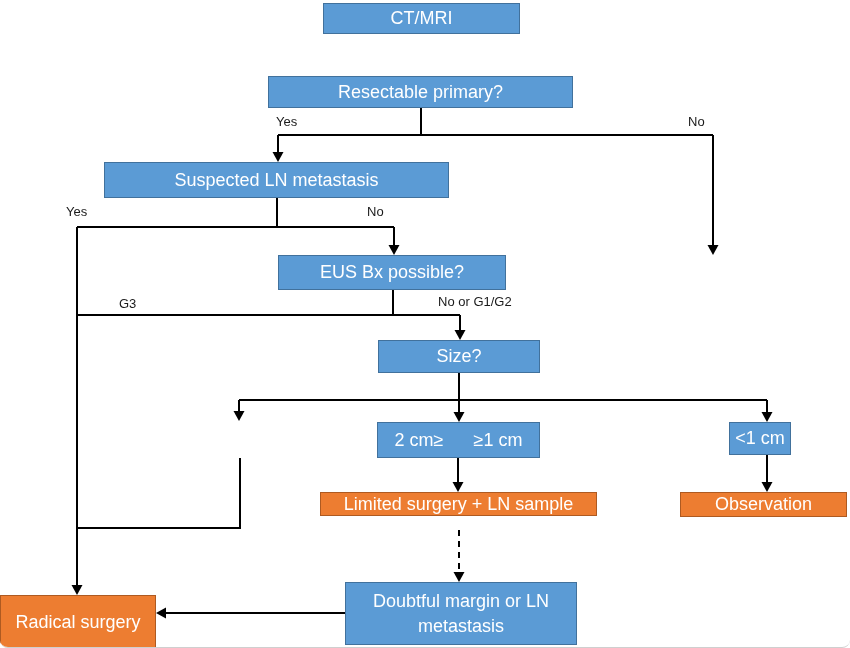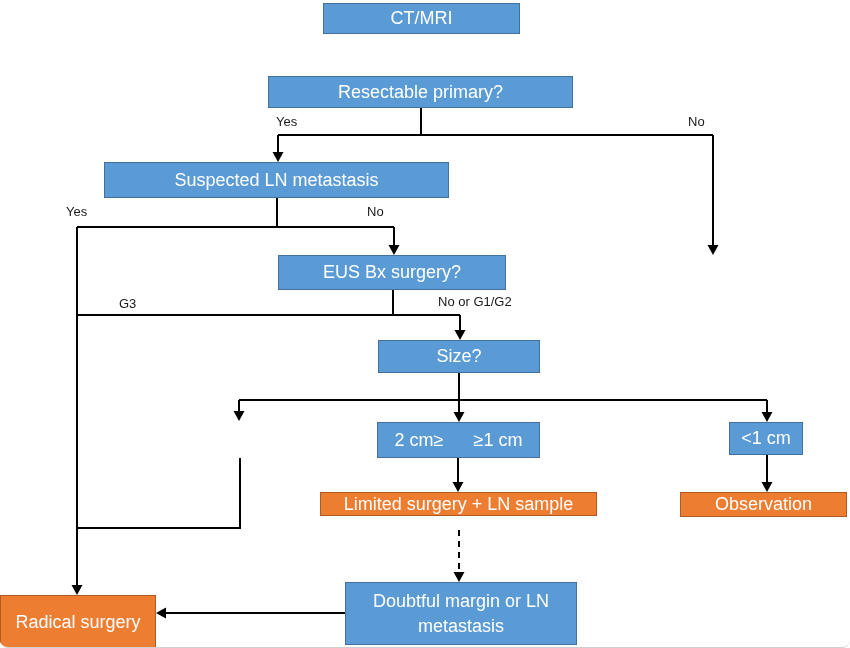--- a/index.html
+++ b/index.html
@@ -107,28 +107,28 @@
       <polygon points="166,607.5 166,618.5 156,613"></polygon>
     </g>
   </svg>
 
   <div class="node blue" style="left:323px;top:3px;width:197px;height:31px">CT/MRI</div>
 
   <div class="node blue" style="left:268px;top:76px;width:305px;height:32px">Resectable primary?</div>
 
   <div class="node blue" style="left:104px;top:162px;width:345px;height:36px">Suspected LN metastasis</div>
 
-  <div class="node blue" style="left:278px;top:255px;width:228px;height:35px">EUS Bx surgery?</div>
+  <div class="node blue" style="left:278px;top:255px;width:228px;height:35px">EUS Bx possible?</div>
 
   <div class="node blue" style="left:378px;top:340px;width:162px;height:33px">Size?</div>
 
 
   <div class="node blue" style="left:377px;top:422px;width:163px;height:36px">2 cm≥&nbsp;&nbsp;&nbsp;&nbsp;&nbsp;&nbsp;≥1 cm</div>
 
-  <div class="node blue" style="left:729px;top:422px;width:74px;height:33px">&lt;1 cm</div>
+  <div class="node blue" style="left:729px;top:422px;width:62px;height:33px">&lt;1 cm</div>
 
   <div class="node blue" style="left:345px;top:582px;width:232px;height:63px">Doubtful margin or LN metastasis</div>
 
 
   <div class="node orange" style="left:320px;top:492px;width:277px;height:24px">Limited surgery + LN sample</div>
 
   <div class="node orange" style="left:680px;top:492px;width:167px;height:25px">Observation</div>
 
   <div class="node orange" style="left:0px;top:595px;width:156px;height:54px">Radical surgery</div>
 

